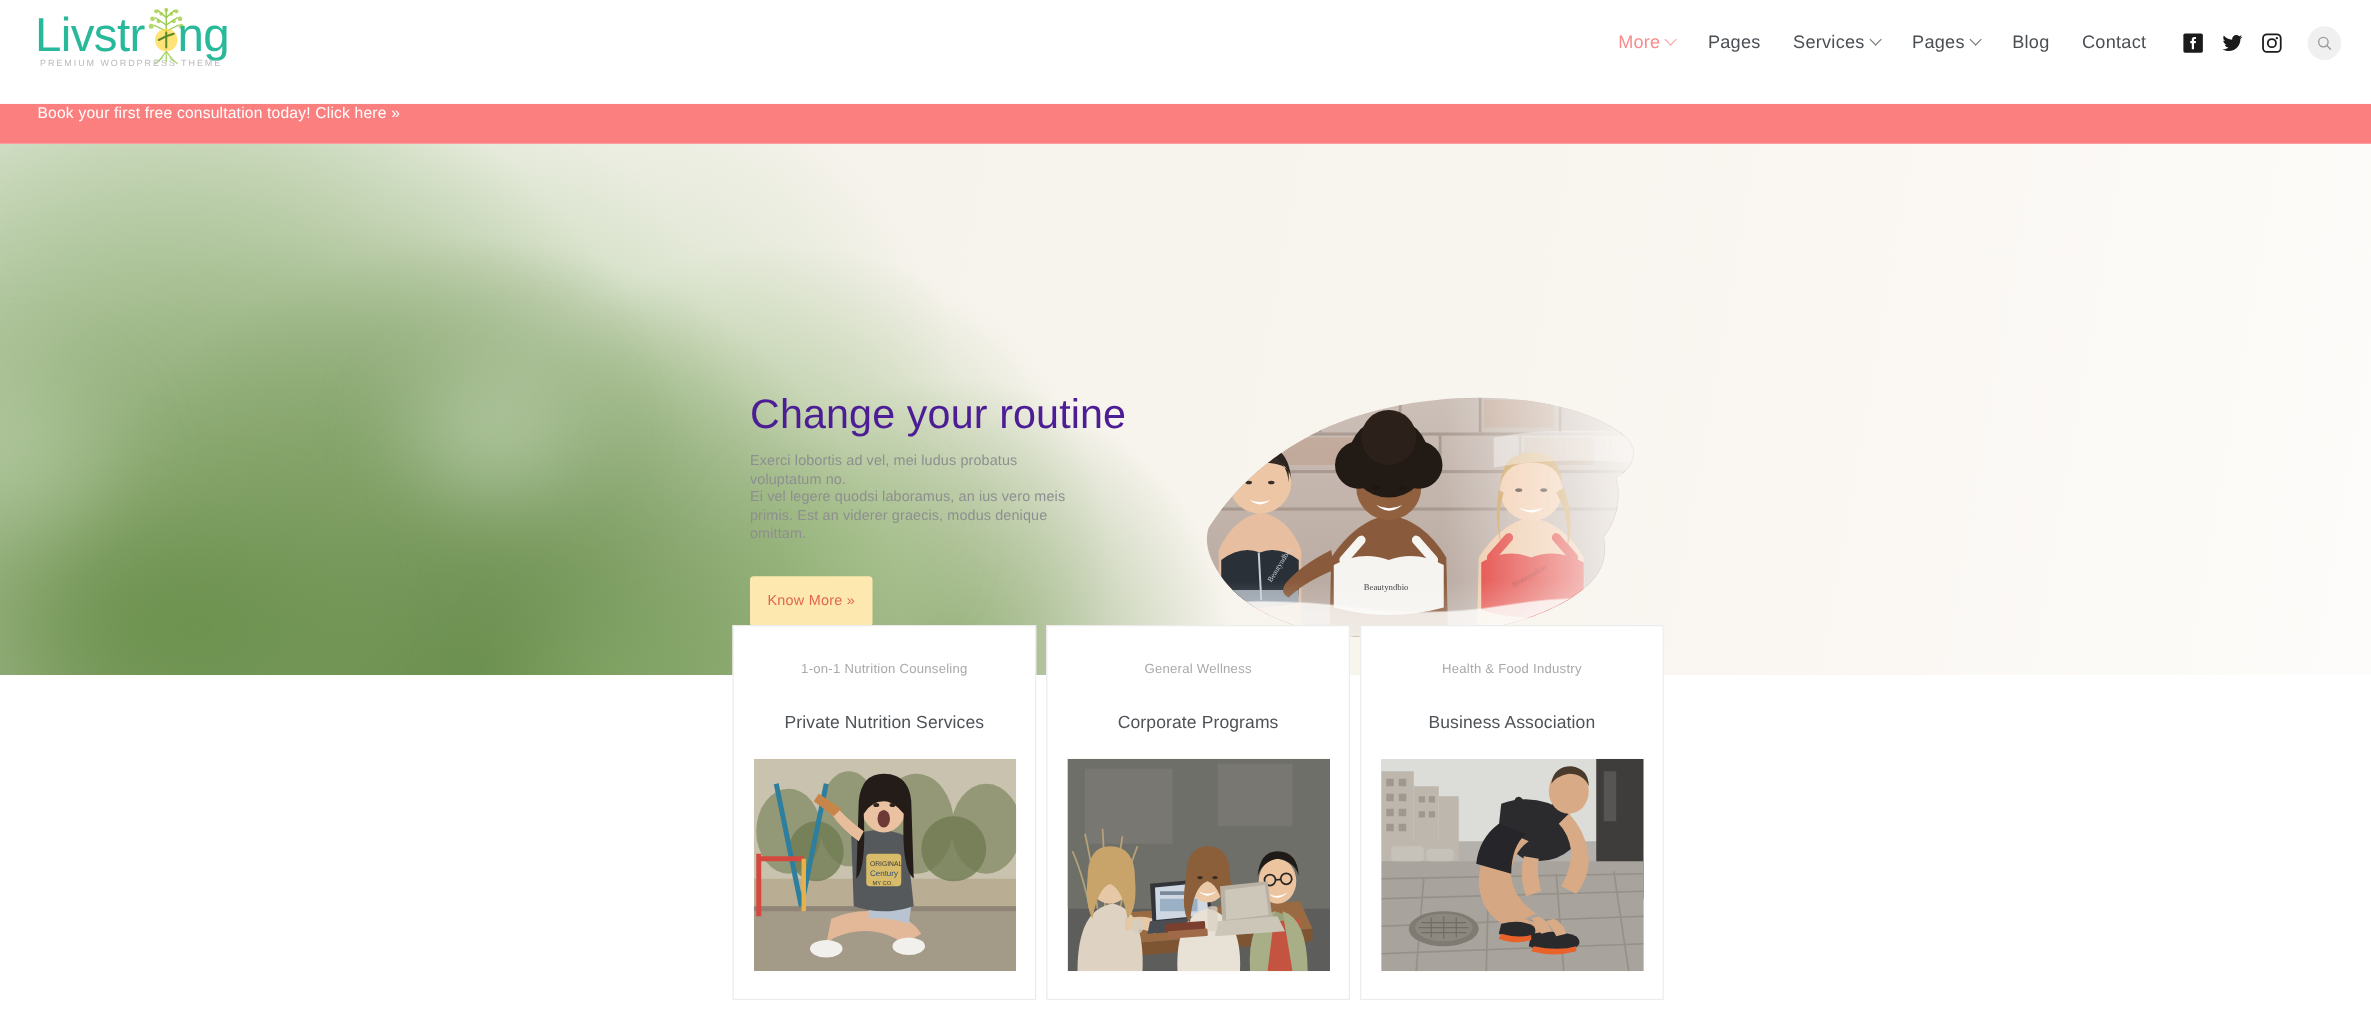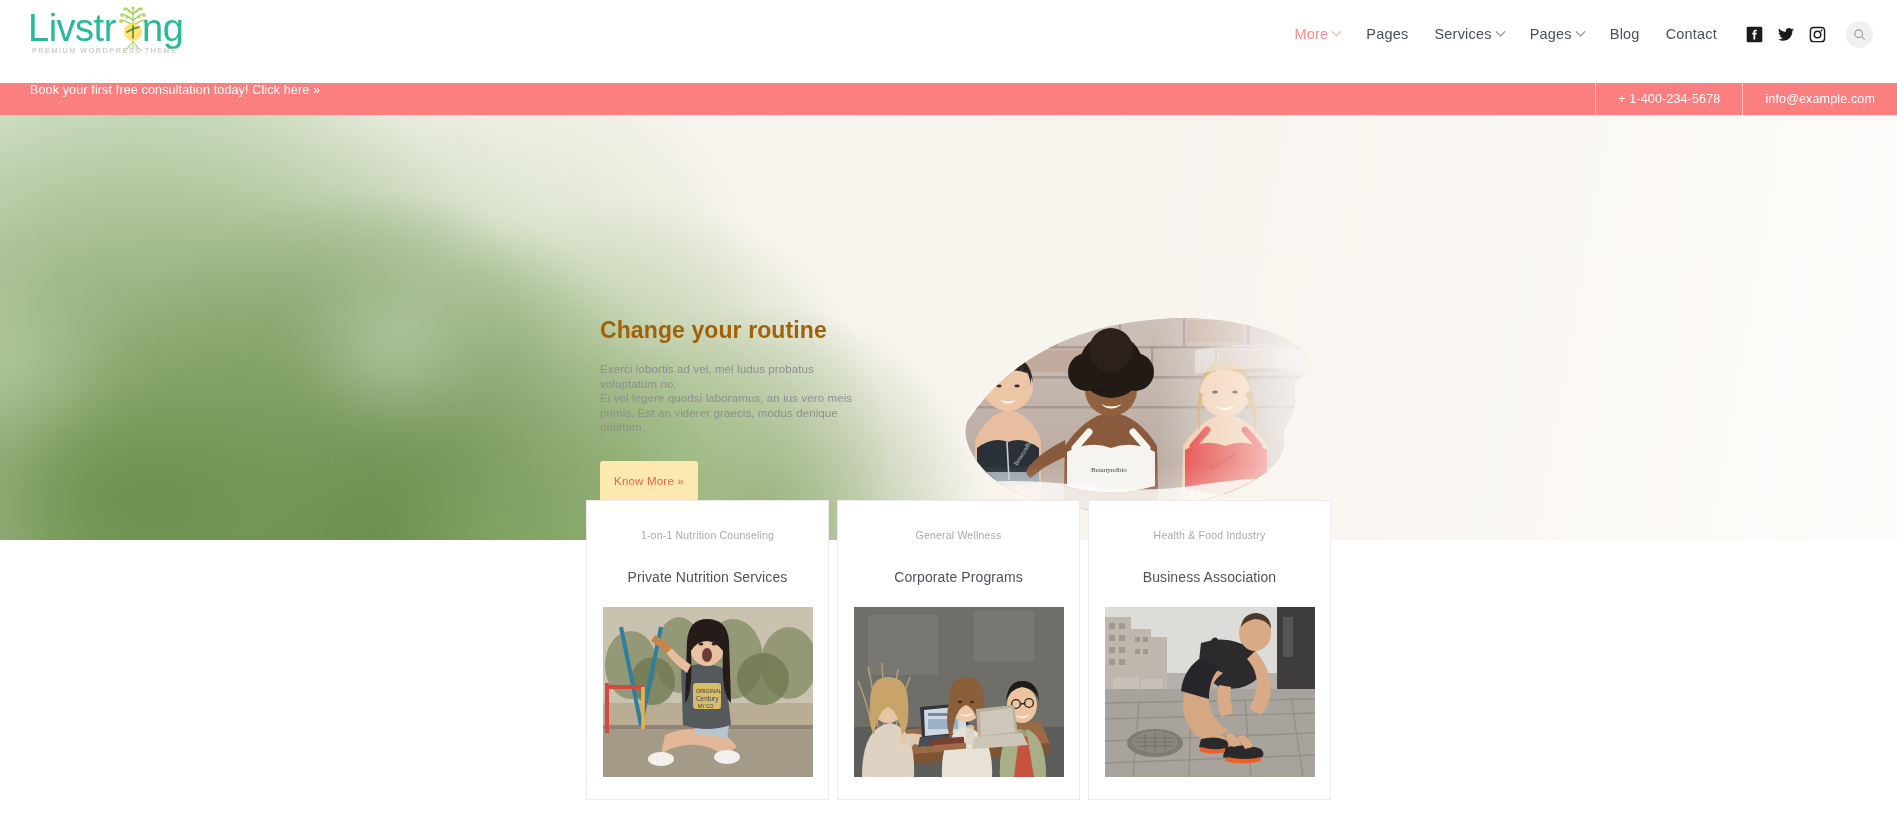--- a/index.html
+++ b/index.html
@@ -172,24 +172,24 @@
     z-index: 5;
   }
 
   .hero-copy {
     position: absolute;
     left: 600px;
     top: 196px;
     width: 340px;
   }
   .hero-title {
-    font-size: 23px;
+    font-size: 33px;
     line-height: 39px;
-    font-weight: 700;
-    color: #a16207;
+    font-weight: 400;
+    color: #4c1d95;
     letter-spacing: .1px;
     white-space: nowrap;
   }
   .hero-sub {
     margin-top: 12px;
     font-size: 11.5px;
     line-height: 14.5px;
     color: #8d8f8f;
     letter-spacing: .1px;
     max-width: 260px;
@@ -381,24 +381,20 @@
           <circle cx="10.5" cy="10.5" r="7" fill="none" stroke="#9a9a9a" stroke-width="2"></circle>
           <path d="M15.6 15.6 L21 21" stroke="#9a9a9a" stroke-width="2" stroke-linecap="round"></path>
         </svg>
       </span>
     </div>
   </nav>
 </div>
 
 <div class="announce">
   <div class="announce-left">Book your first free consultation today! Click here »</div>
-  <div class="announce-right">
-    <div class="announce-cell">+ 1-400-234-5678</div>
-    <div class="announce-cell">info@example.com</div>
-  </div>
 </div>
 
 <div class="hero">
   <div class="hero-bg"></div>
   <div class="hero-bg-blurlayer"></div>
 
   <div class="hero-inner">
 
     <div class="hero-copy">
       <div class="hero-title">

